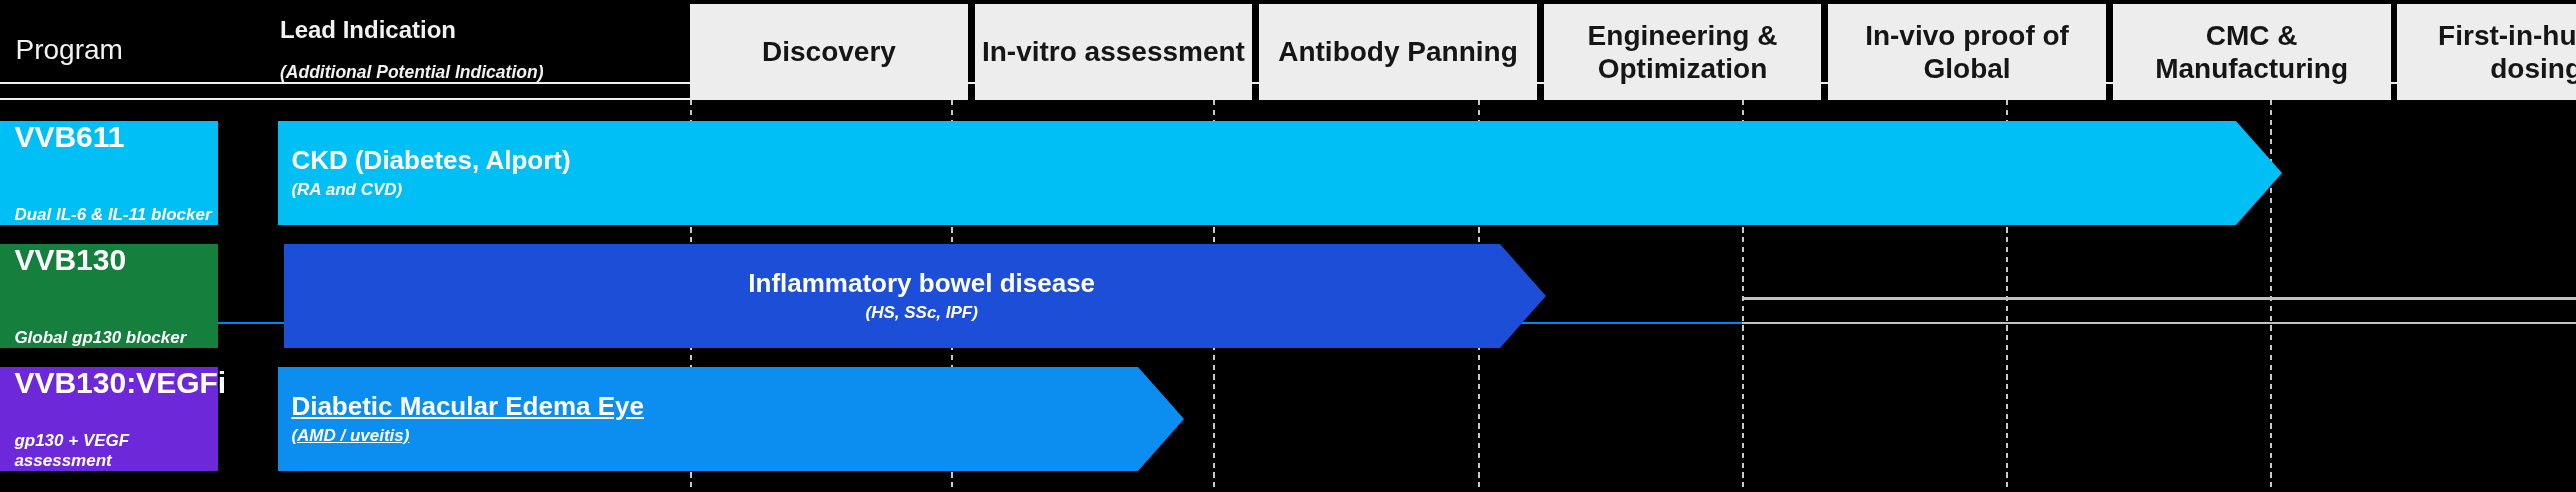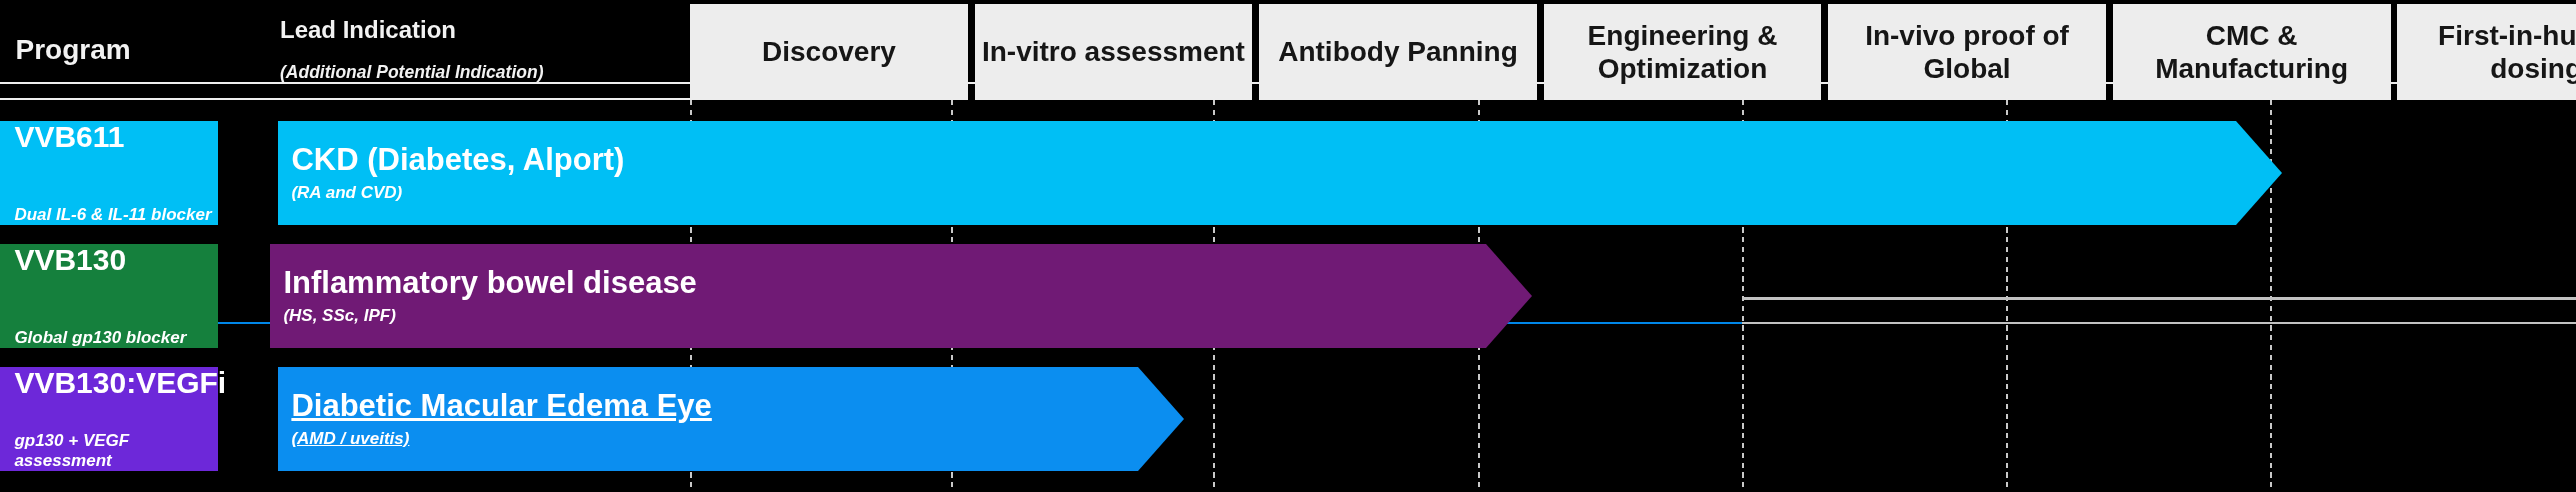--- a/index.html
+++ b/index.html
@@ -2,21 +2,21 @@
 <html style="font-size:8.2px"><head>
 <meta charset="utf-8">
 <style>
   html,body{margin:0;padding:0;background:#000;}
   .canvas{
     position:relative;width:2675px;height:493px;background:#000;overflow:hidden;
     font-family:"Liberation Sans",sans-serif;
   }
   
   .hdr-left{position:absolute;left:0;top:0;width:690px;height:100px;display:flex;align-items:center;z-index:3;}
-  .hdr-program{width:263px;padding-left:15.5px;box-sizing:border-box;font-size:28px;font-weight:bold;color:#f2f2f2;}
+  .hdr-program{width:263px;padding-left:15.5px;box-sizing:border-box;font-size:28px;font-weight:normal;color:#f2f2f2;}
   .hdr-lead{padding-left:17px;color:#f2f2f2;}
   .hdr-lead .t{font-size:24px;font-weight:bold;line-height:1.1;}
   .hdr-lead .s{font-size:17.5px;font-weight:bold;font-style:italic;margin-top:18px;}
   
   .hdr-rule1{position:absolute;left:0;top:82px;width:2675px;height:1.5px;background:#efefef;z-index:0;}
   .hdr-rule2{position:absolute;left:0;top:98px;width:690px;height:1.5px;background:#efefef;z-index:0;}
   
   .stages{position:absolute;left:690px;right:0;top:4.1px;height:96px;display:flex;gap:6.7px;z-index:2;}
   .stage{flex:1;background:#ededed;color:#161616;display:flex;align-items:center;justify-content:center;
          text-align:center;font-size:28px;font-weight:bold;line-height:1.2;}
@@ -24,21 +24,21 @@
   .vdash{position:absolute;top:100px;height:392px;width:2.1px;z-index:1;}
   
   .hline{position:absolute;z-index:1;}
   
   .prow{position:absolute;left:0;width:2675px;height:104px;z-index:2;}
   .pbox{position:absolute;left:0;top:0;width:218px;height:104px;display:flex;flex-direction:column;
         justify-content:space-between;padding-left:14.4px;box-sizing:border-box;color:#fff;}
   .bar{position:absolute;top:0;height:104px;display:flex;flex-direction:column;justify-content:center;
        padding-left:13.4px;box-sizing:border-box;color:#fff;
        clip-path:polygon(0 0,calc(100% - 46px) 0,100% 50%,calc(100% - 46px) 100%,0 100%);}
-  .title{font-size:31px;font-weight:bold;line-height:1.08;}
+  .title{font-size:26px;font-weight:bold;line-height:1.08;}
   .pbox .title{font-size:30px;}
   .sub{font-size:17px;font-weight:bold;font-style:italic;margin-top:6.2px;}
   .milestone{position:absolute;top:0;height:104px;display:flex;align-items:center;justify-content:center;
        clip-path:polygon(0 0,calc(100% - 46px) 0,100% 50%,calc(100% - 46px) 100%,0 100%,52px 50%);}
   .milestone .yr{font-size:36px;font-weight:bold;font-style:italic;color:#fff;}
 </style>
 </head>
 <body>
 
 <div class="canvas">
@@ -87,21 +87,21 @@
       <div class="title">CKD (Diabetes, Alport)</div>
       <div class="sub">(RA and CVD)</div>
     </div>
   </div>
 
   <div class="prow" style="top: 244px;">
     <div class="pbox" style="background: #15803d;">
       <div class="title">VVB130</div>
       <div class="sub">Global gp130 blocker</div>
     </div>
-    <div class="bar" style="background: #701a75; left: 270px; width: 1262px;">
+    <div class="bar" style="background: #1d4ed8; left: 284px; width: 1262px; align-items: center;">
       <div class="title">Inflammatory bowel disease</div>
       <div class="sub">(HS, SSc, IPF)</div>
     </div>
   </div>
 
   <div class="prow" style="top: 367px;">
     <div class="pbox" style="background: #6d28d9;">
       <div class="title">VVB130:VEGFi</div>
       <div class="sub">gp130 + VEGF assessment</div>
     </div>

